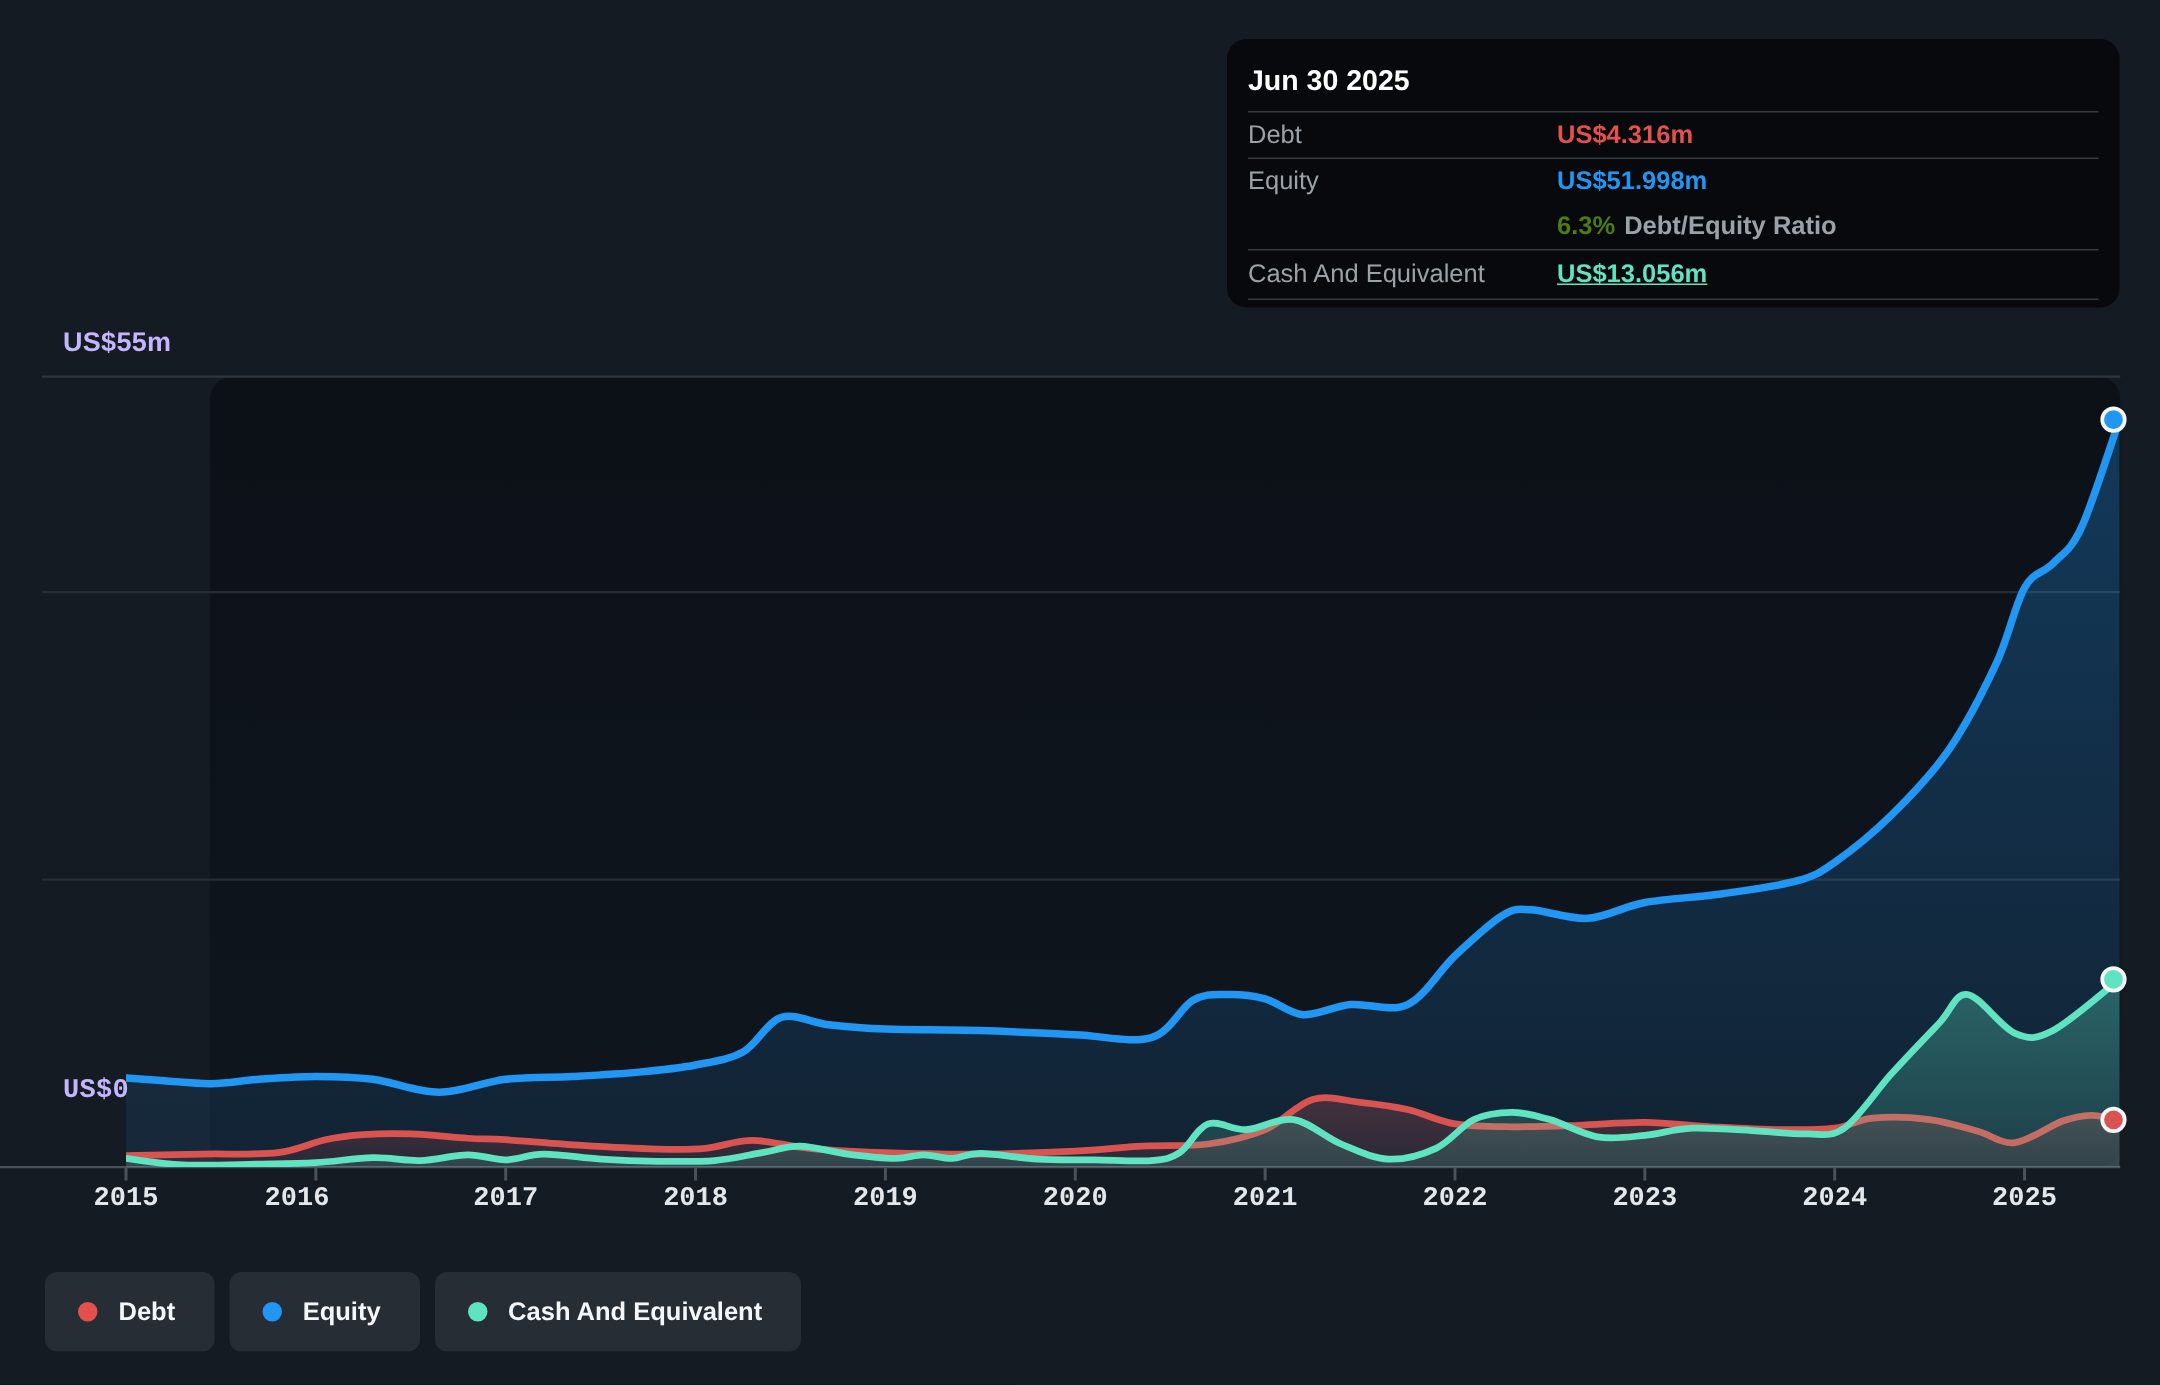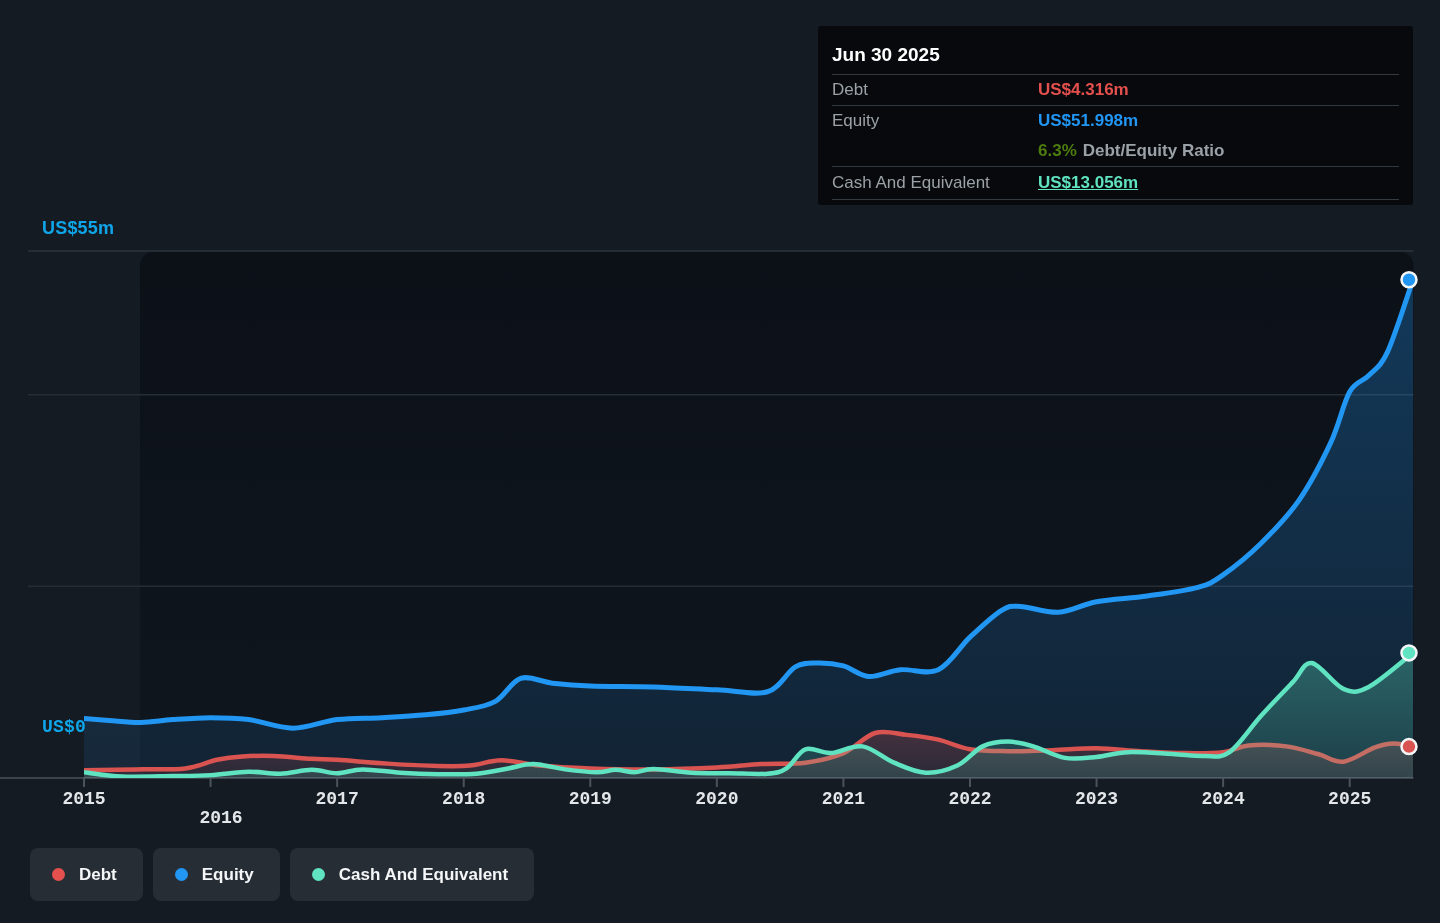--- a/index.html
+++ b/index.html
@@ -6,34 +6,34 @@
   .stage{
     position:relative;width:1440px;height:923px;overflow:hidden;
     background:#151b23;
     font-family:"Liberation Sans","DejaVu Sans",sans-serif;
     -webkit-font-smoothing:antialiased;
   }
   svg.chart{position:absolute;left:0;top:0;}
 
   
   .y-label{
-    position:absolute;color:#0ea5e9;font-size:18px;font-weight:bold;letter-spacing:.2px;
+    position:absolute;color:#c4b5fd;font-size:18px;font-weight:bold;letter-spacing:.2px;
   }
   .y-label.top{left:42px;top:218px;}
   .y-label.zero{left:42px;top:717px;font-family:Liberation Mono, monospace;}
   .x-labels{position:absolute;left:0;top:789px;width:1440px;height:26px;font-family:Liberation Mono, monospace;}
   .x-labels span{
     position:absolute;width:80px;margin-left:-40px;text-align:center;
     color:#e3e7ea;font-size:18px;font-weight:bold;
   }
 
   
   .tooltip{
     position:absolute;left:818px;top:26px;width:595px;height:179px;
-    background:#07090c;border-radius:3px;box-sizing:border-box;
+    background:#07090c;border-radius:13px;box-sizing:border-box;
     padding:10px 14px 0 14px;color:#fff;
   }
   .tt-title{height:38px;display:flex;align-items:center;font-size:19px;font-weight:bold;color:#ffffff;}
   .tt-row{display:flex;align-items:center;min-height:30px;border-top:1px solid #343a41;font-size:17px;}
   .tt-row.no-line{border-top:none;}
   .tt-row.last{min-height:32px;border-bottom:1px solid #343a41;}
   .tt-label{width:206px;color:#9aa1a7;}
   .tt-value{font-weight:bold;}
   .tt-ratio-bold{font-weight:bold;color:#4d7c0f;}
   .tt-ratio-rest{color:#9aa1a7;margin-left:6px;font-weight:bold;}
@@ -101,21 +101,21 @@
       </g>
       <circle cx="1408.985" cy="279.76556360000006" r="7.5" fill="#2196f3" stroke="#f4f6f8" stroke-width="2.5"></circle>
       <circle cx="1408.985" cy="746.571696" r="7.5" fill="#d95450" stroke="#f4f6f8" stroke-width="2.5"></circle>
       <circle cx="1408.985" cy="652.9000192" r="7.5" fill="#5fe3c1" stroke="#f4f6f8" stroke-width="2.5"></circle>
     </svg>
 
   <div class="y-label top">US$55m</div>
   <div class="y-label zero">US$0</div>
   <div class="x-labels" id="x-labels">
       <span style="left: 84px;">2015</span>
-      <span style="left: 221px; margin-top: 19px;">2016</span>
+      <span style="left: 198px;">2016</span>
       <span style="left: 337.14px;">2017</span>
       <span style="left: 463.71px;">2018</span>
       <span style="left: 590.28px;">2019</span>
       <span style="left: 716.85px;">2020</span>
       <span style="left: 843.42px;">2021</span>
       <span style="left: 969.99px;">2022</span>
       <span style="left: 1096.56px;">2023</span>
       <span style="left: 1223.13px;">2024</span>
       <span style="left: 1349.7px;">2025</span>
     </div>

